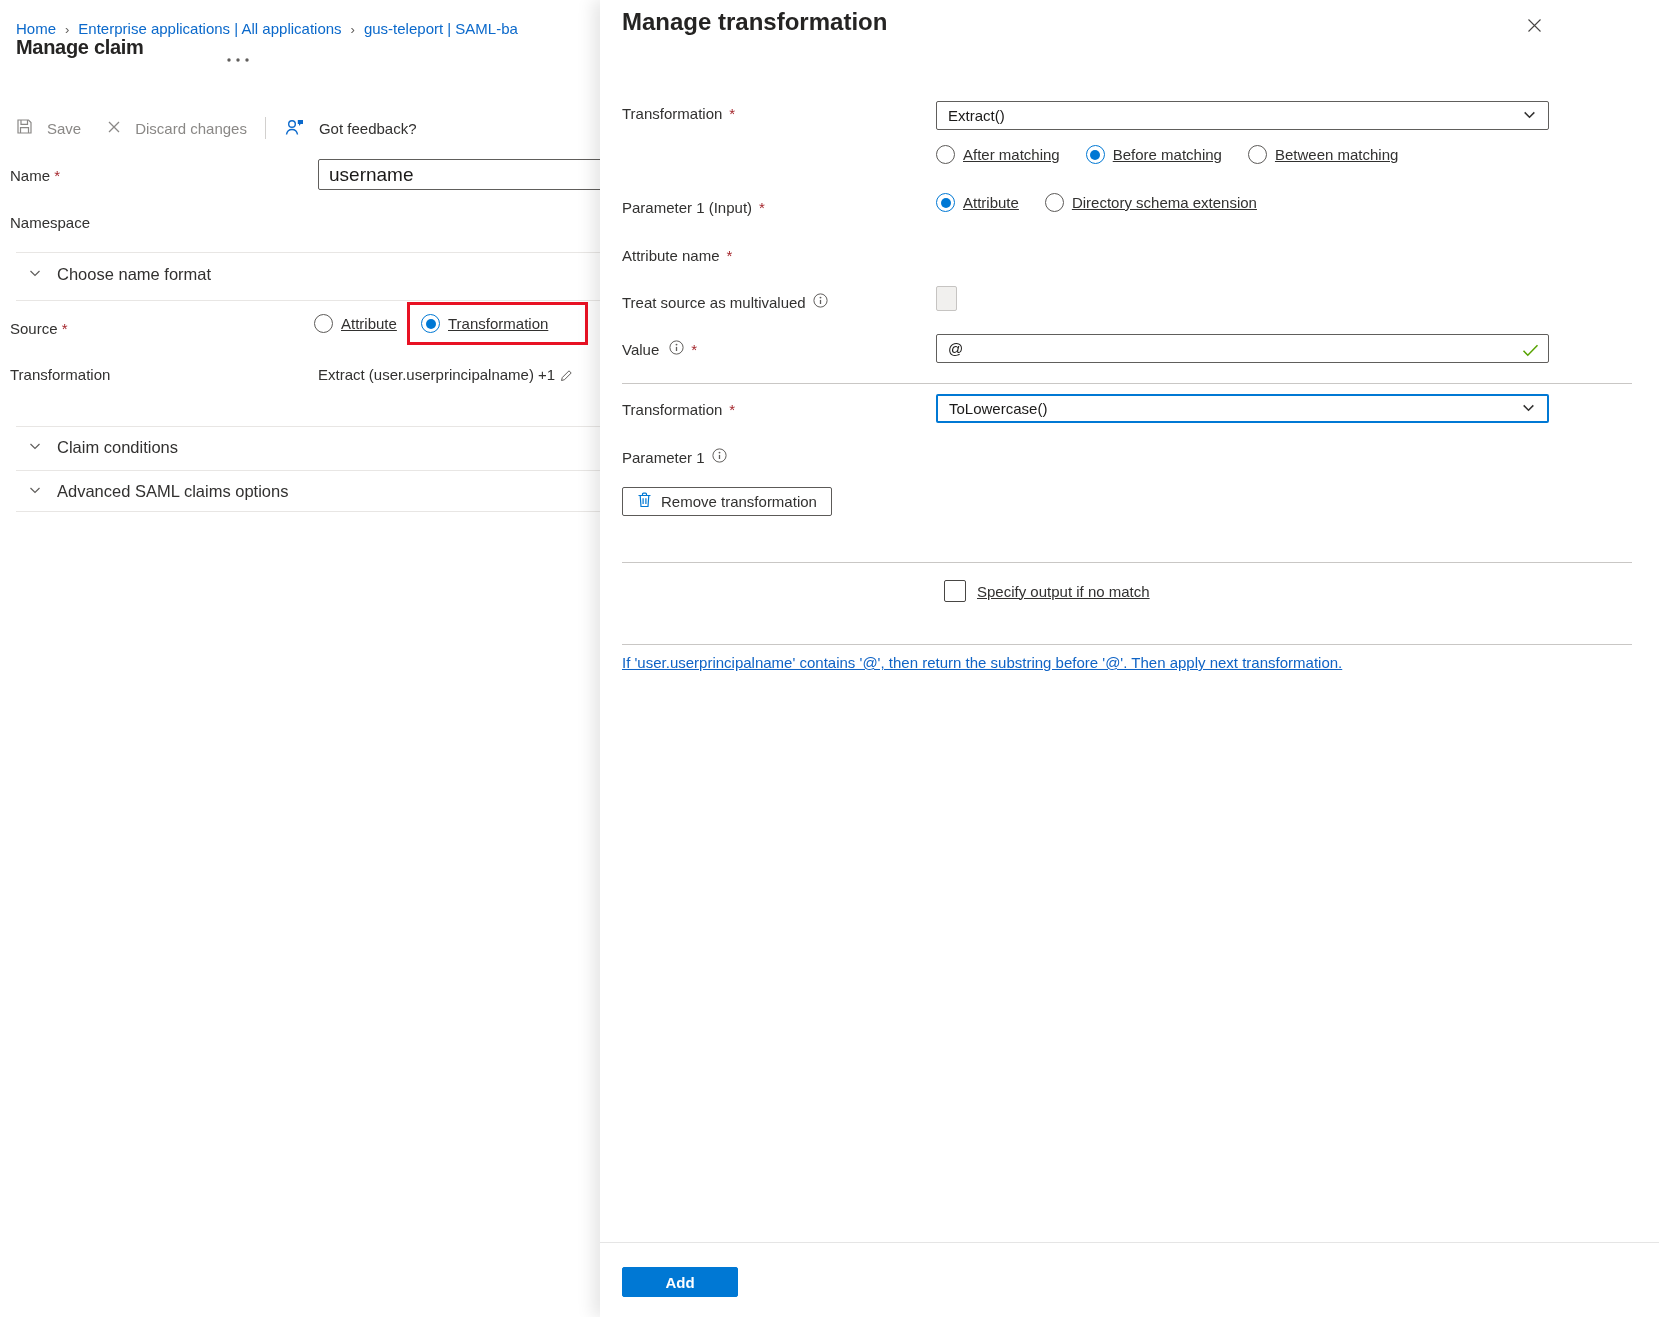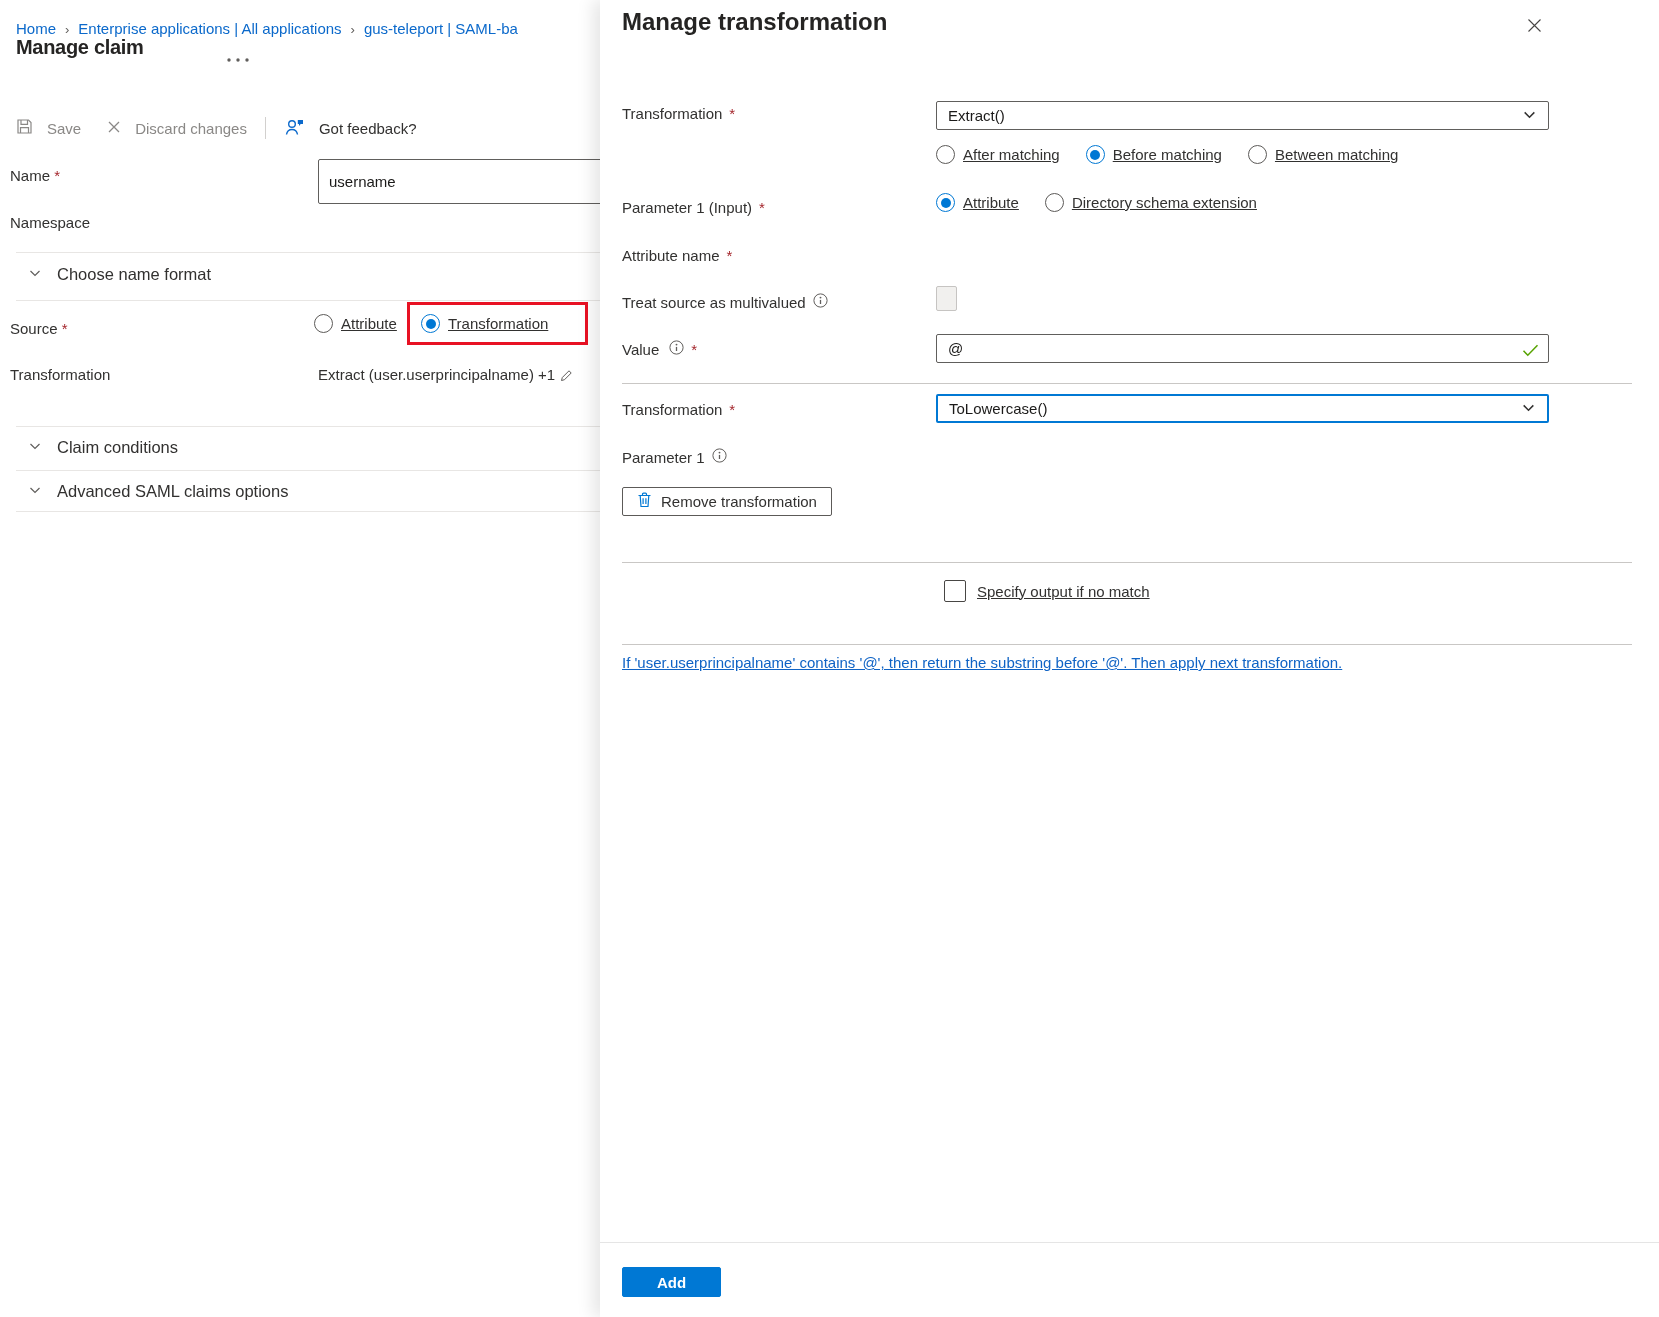--- a/index.html
+++ b/index.html
@@ -14,22 +14,22 @@
   .crumb-sep { color:#605e5c; margin:0 9px; font-size:13px; }
   .h1 { position:absolute; left:16px; top:36px; font-size:20px; font-weight:700; color:#252423; letter-spacing:-0.3px; }
   .more-btn { position:absolute; left:226px; top:52px; width:30px; height:16px; display:flex; align-items:center; cursor:pointer; }
   .toolbar { position:absolute; left:16px; top:112px; height:32px; display:flex; align-items:center; font-size:15px; }
   .tb-btn { display:flex; align-items:center; gap:14px; cursor:pointer; }
   .tb-gray { color:#8a8886; }
   .tb-dark { color:#323130; }
   .tb-sep { width:1px; height:22px; background:#d2d0ce; margin:0 18px; }
   .flabel { position:absolute; left:10px; font-size:15px; color:#323130; }
   .req::after { content:" *"; color:#a4262c; }
-  .ti { position:absolute; left:318px; width:290px; height:45px; border:1px solid #605e5c; border-radius:2px;
-        padding:7px 10px; font-size:15px; font-family:inherit; color:#1b1a19; background:#fff; }
+  .ti { position:absolute; left:318px; width:290px; height:31px; border:1px solid #605e5c; border-radius:2px;
+        padding:7px 10px; font-size:19px; font-family:inherit; color:#1b1a19; background:#fff; }
   .ti::placeholder { color:#767472; }
   .hr { position:absolute; left:16px; width:584px; height:1px; background:#e8e6e4; }
   .sect { position:absolute; left:28px; display:flex; align-items:center; gap:15px; font-size:16.5px; color:#323130; cursor:pointer; }
   .radio { width:19px; height:19px; border-radius:50%; border:1px solid #5c5a58; background:#fff; flex:none; position:relative; }
   .radio.sel { border:1.5px solid #0078d4; }
   .radio.sel::after { content:""; position:absolute; left:3.5px; top:3.5px; right:3.5px; bottom:3.5px; border-radius:50%; background:#0078d4; }
   .opt { display:flex; align-items:center; gap:8px; cursor:pointer; font-size:15px;text-decoration:underline; }
   .hlbox { position:absolute; left:407px; top:302px; width:181px; height:43px; border:3px solid #e81123;
            display:flex; align-items:center; padding-left:11px; gap:8px; font-size:15px; }
   .tval { position:absolute; left:318px; font-size:15px; color:#323130; white-space:nowrap; }
@@ -49,21 +49,21 @@
   .pin:disabled { background:#f0efee; border-color:#b5b2af; color:#8a8886; }
   .pin:disabled::placeholder { color:#8a8886; }
   .radio-row { position:absolute; left:336px; display:flex; align-items:center; gap:26px; }
   .chk { border-radius:2px; background:#fff; }
   .phr { position:absolute; left:22px; width:1010px; height:1px; background:#c9c7c5; }
   .rm-btn { position:absolute; left:22px; top:487px; height:29px; border:1px solid #5c5a58; border-radius:2px;
             background:#fff; display:flex; align-items:center; gap:9px; padding:0 14px; font-size:15px;
             color:#323130; cursor:pointer; font-family:inherit; }
   .summary { position:absolute; left:22px; top:654px; font-size:15px; color:#0f63c5; white-space:nowrap;text-decoration:underline; }
   .footer-hr { position:absolute; left:0; top:1242px; width:1059px; height:1px; background:#e5e5e5; }
-  .add-btn { position:absolute; left:22px; top:1267px; width:99px; height:30px; background:#0078d4; color:#fff;
+  .add-btn { position:absolute; left:22px; top:1267px; width:116px; height:30px; background:#0078d4; color:#fff;
              border:1px solid #0078d4; border-radius:2px; font-size:15px; font-weight:700; font-family:inherit; cursor:pointer; }
   .valwrap { position:absolute; left:336px; top:334px; width:613px; height:29px; }
   .valwrap input { position:static; width:100%; height:100%; }
   .val-check { position:absolute; right:10px; top:9px; }
 </style>
 </head>
 <body>
 
 <div class="main">
 

